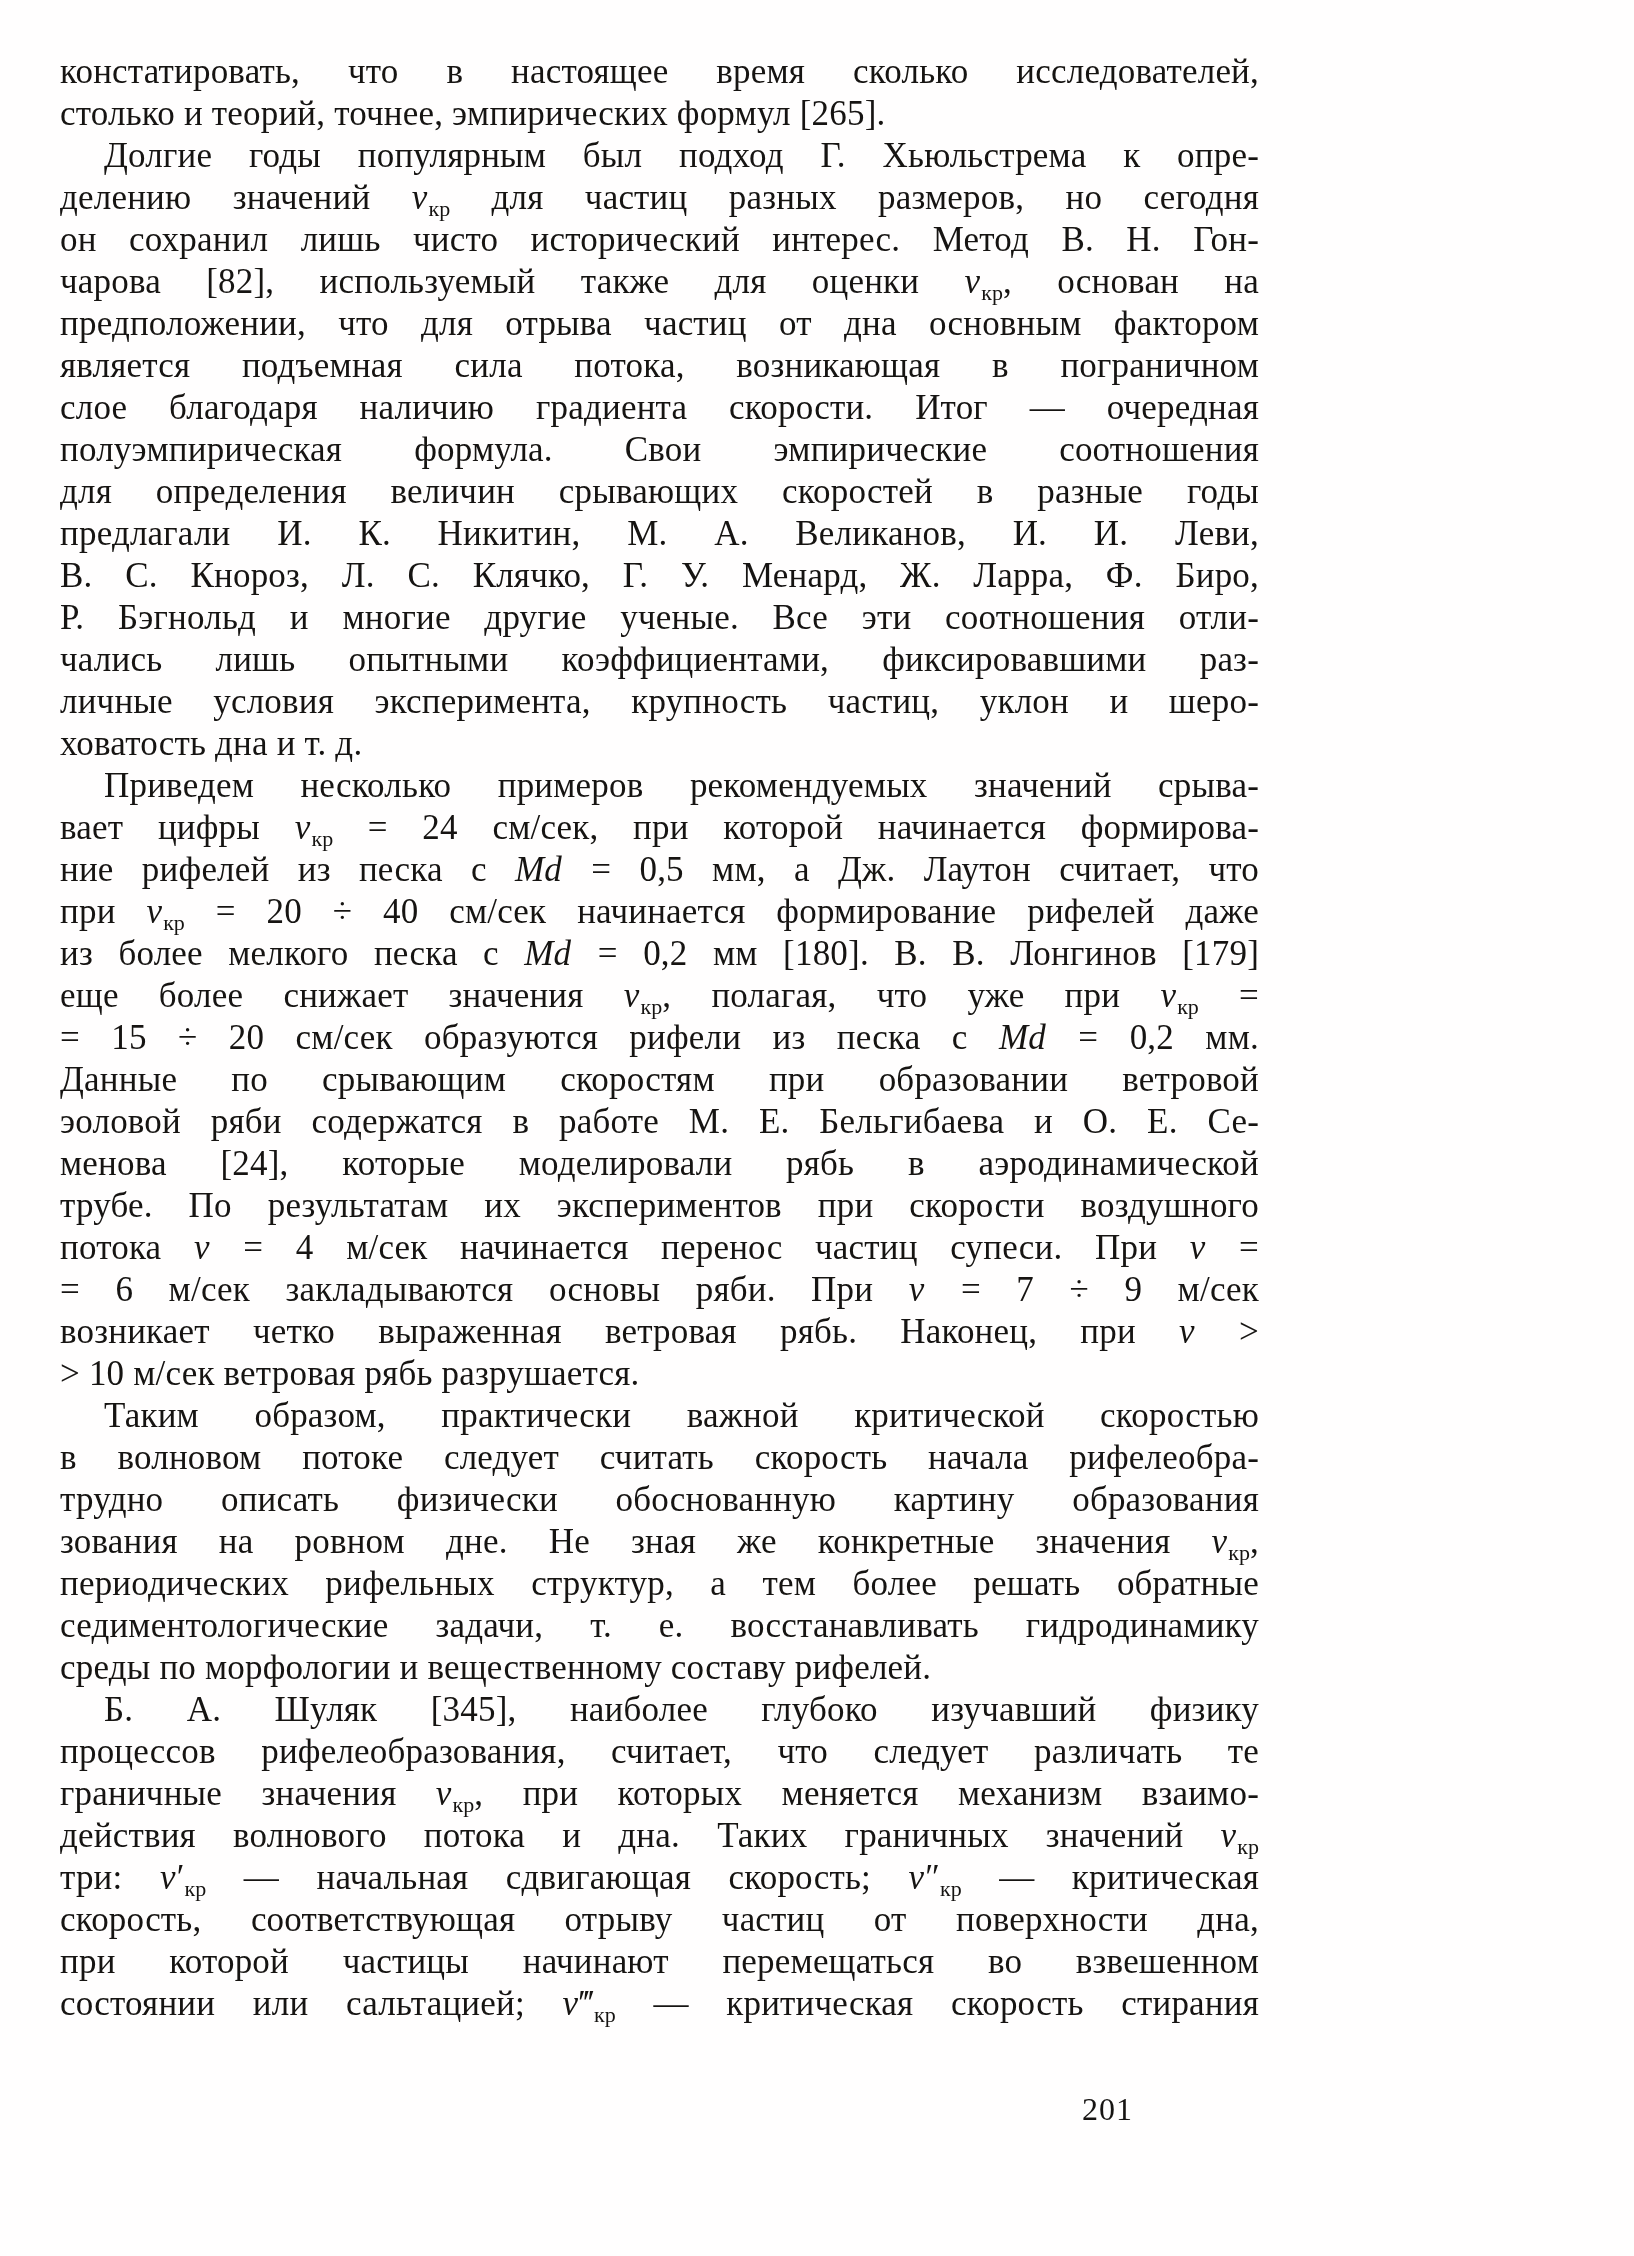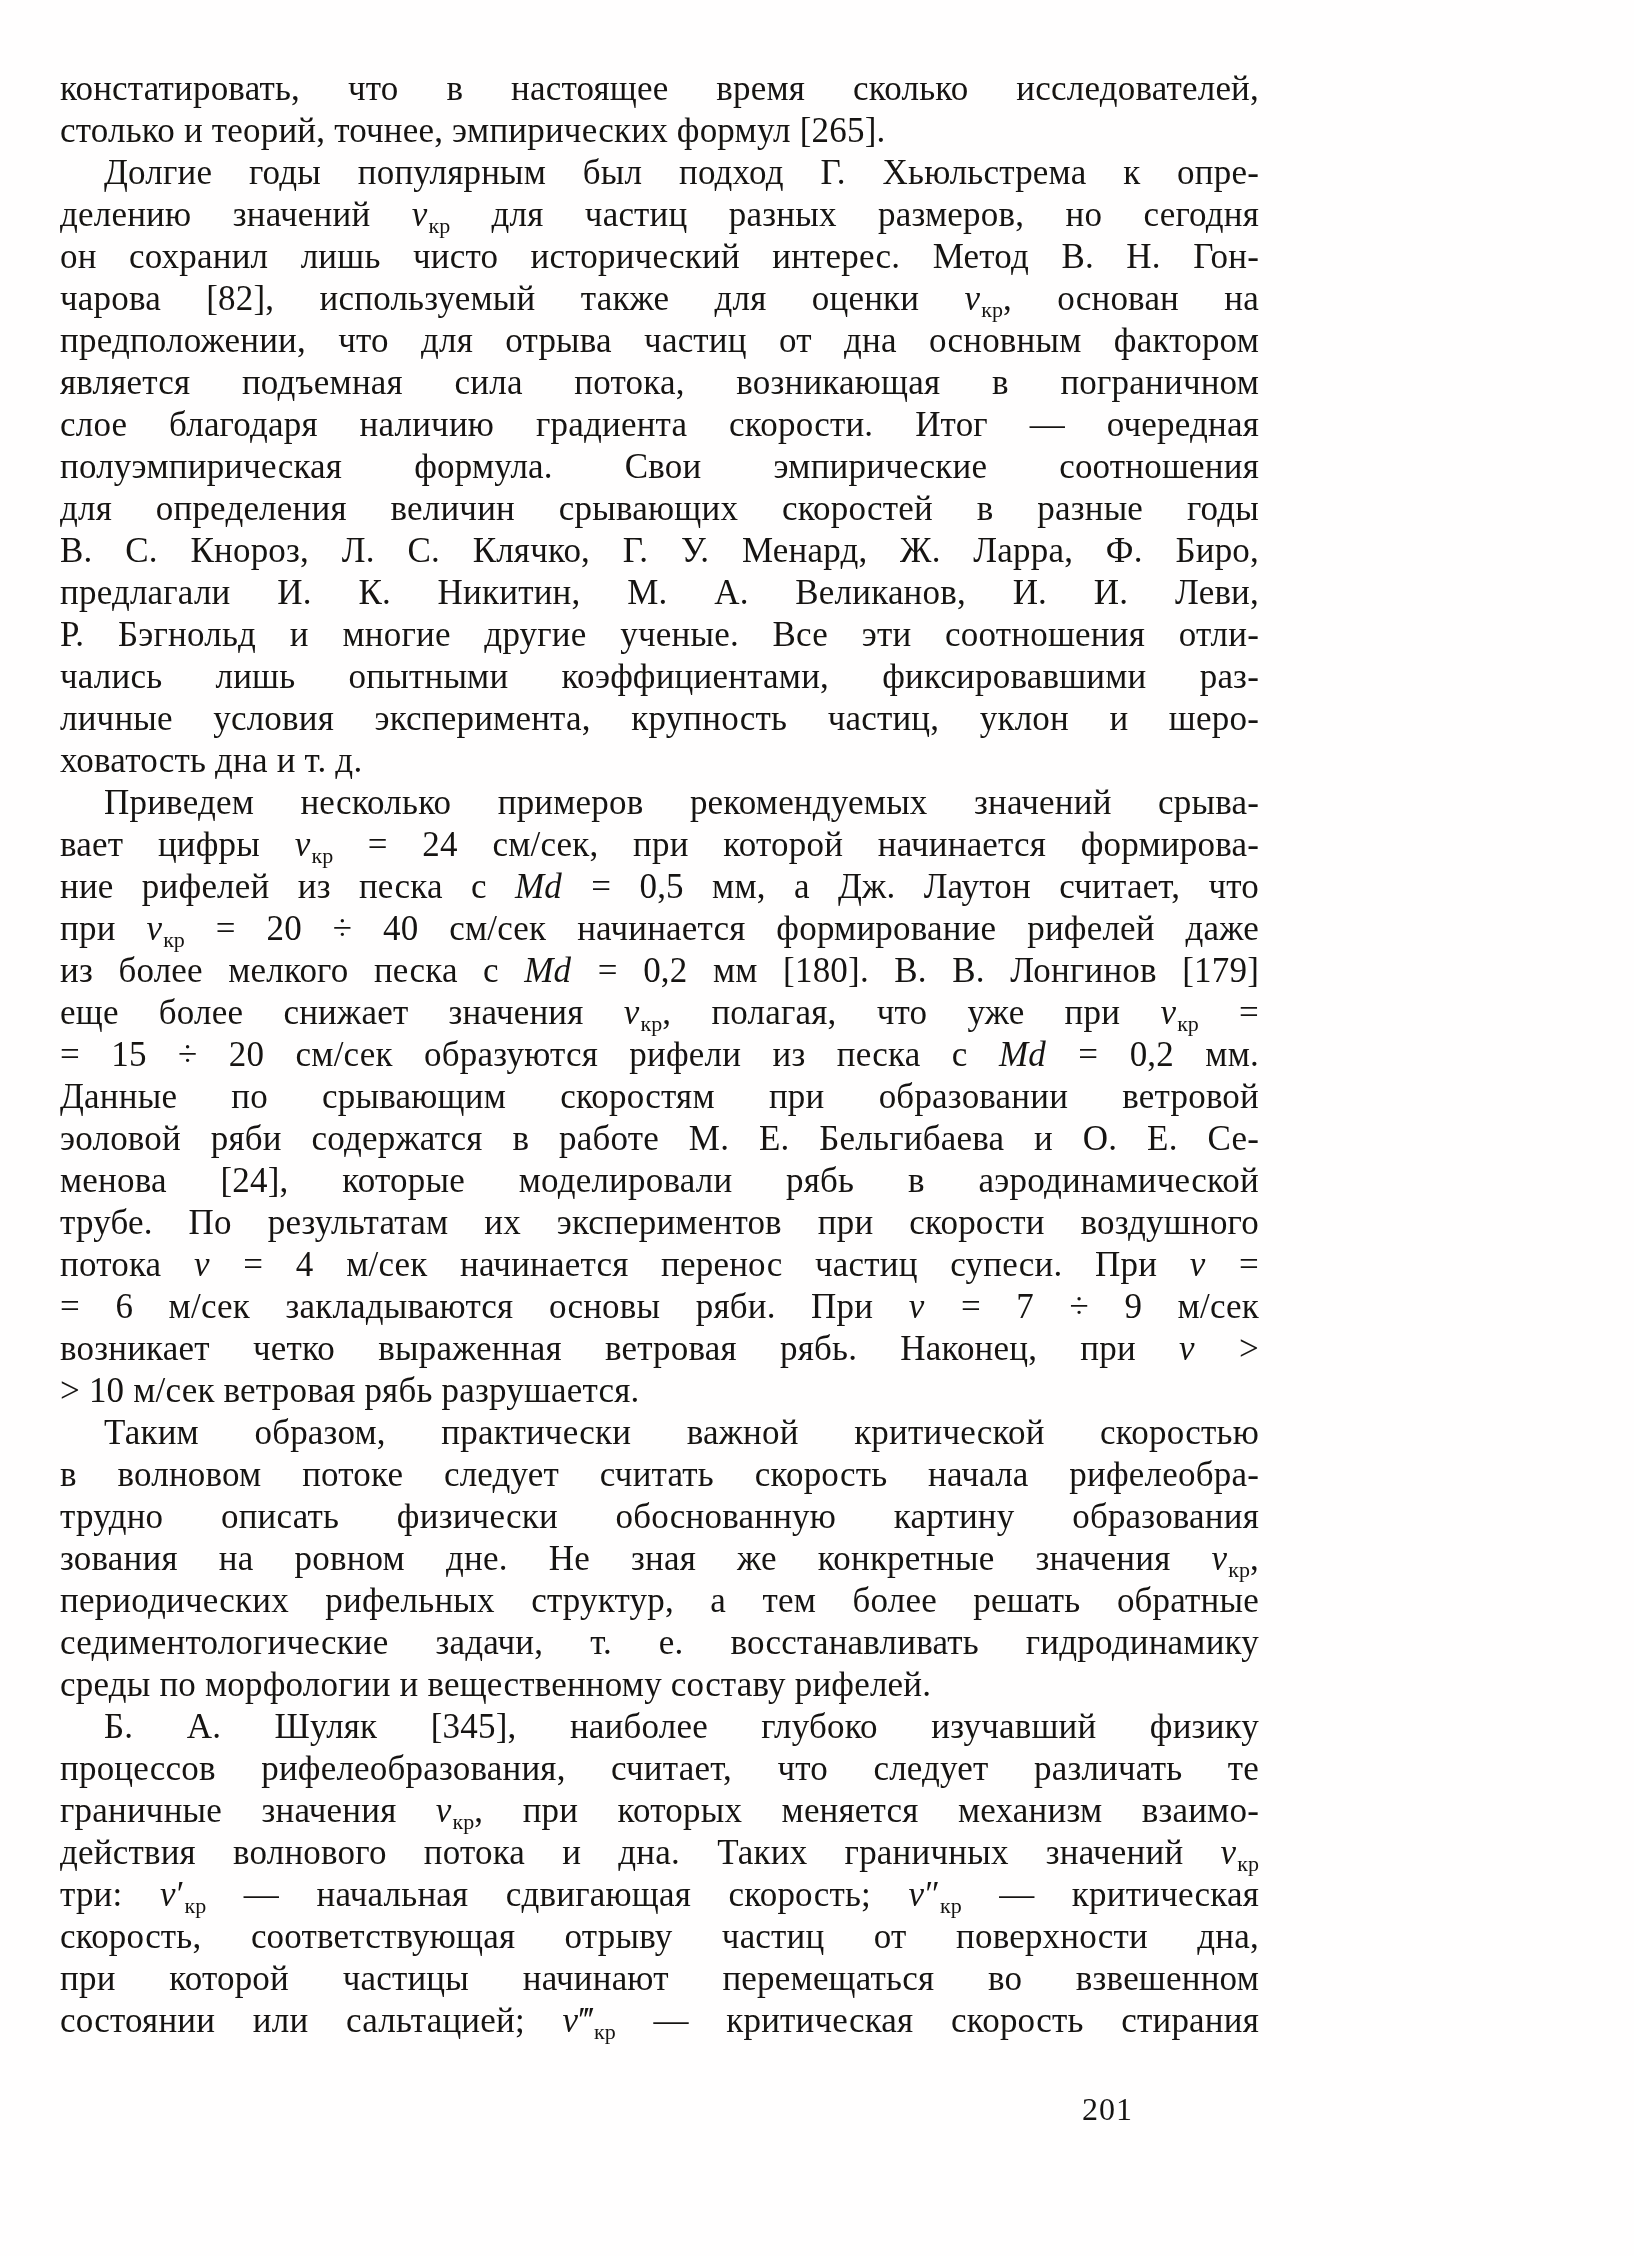--- a/index.html
+++ b/index.html
@@ -12,21 +12,21 @@
     width: 1634px;
     height: 2257px;
     background: #fffefe;
     color: #161412;
     font-family: "Liberation Serif", "DejaVu Serif", serif;
     overflow: hidden;
   }
   .text-column {
     position: absolute;
     left: 60px;
-    top: 68px;
+    top: 51px;
     width: 1199px;
   }
   .para {
     margin: 0;
     padding: 0;
   }
   .line {
     font-size: 35px;
     line-height: 42px;
     letter-spacing: 0.2px;
@@ -72,22 +72,22 @@
       <div class="para indent">
         <div class="line">Долгие годы популярным был подход Г. Хьюльстрема к опре-</div>
         <div class="line">делению значений <i>v</i><sub>кр</sub> для частиц разных размеров, но сегодня</div>
         <div class="line">он сохранил лишь чисто исторический интерес. Метод В. Н. Гон-</div>
         <div class="line">чарова [82], используемый также для оценки <i>v</i><sub>кр</sub>, основан на</div>
         <div class="line">предположении, что для отрыва частиц от дна основным фактором</div>
         <div class="line">является подъемная сила потока, возникающая в пограничном</div>
         <div class="line">слое благодаря наличию градиента скорости. Итог — очередная</div>
         <div class="line">полуэмпирическая формула. Свои эмпирические соотношения</div>
         <div class="line">для определения величин срывающих скоростей в разные годы</div>
+        <div class="line">предлагали И. К. Никитин, М. А. Великанов, И. И. Леви,</div>
         <div class="line">В. С. Кнороз, Л. С. Клячко, Г. У. Менард, Ж. Ларра, Ф. Биро,</div>
-        <div class="line">предлагали И. К. Никитин, М. А. Великанов, И. И. Леви,</div>
         <div class="line">Р. Бэгнольд и многие другие ученые. Все эти соотношения отли-</div>
         <div class="line">чались лишь опытными коэффициентами, фиксировавшими раз-</div>
         <div class="line">личные условия эксперимента, крупность частиц, уклон и шеро-</div>
         <div class="line last">ховатость дна и т. д.</div>
       </div>
       <div class="para indent">
         <div class="line">Приведем несколько примеров рекомендуемых значений срыва-</div>
         <div class="line">вает цифры <i>v</i><sub>кр</sub> = 24 см/сек, при которой начинается формирова-</div>
         <div class="line">ние рифелей из песка с <i>Md</i> = 0,5 мм, а Дж. Лаутон считает, что</div>
         <div class="line">при <i>v</i><sub>кр</sub> = 20 ÷ 40 см/сек начинается формирование рифелей даже</div>

